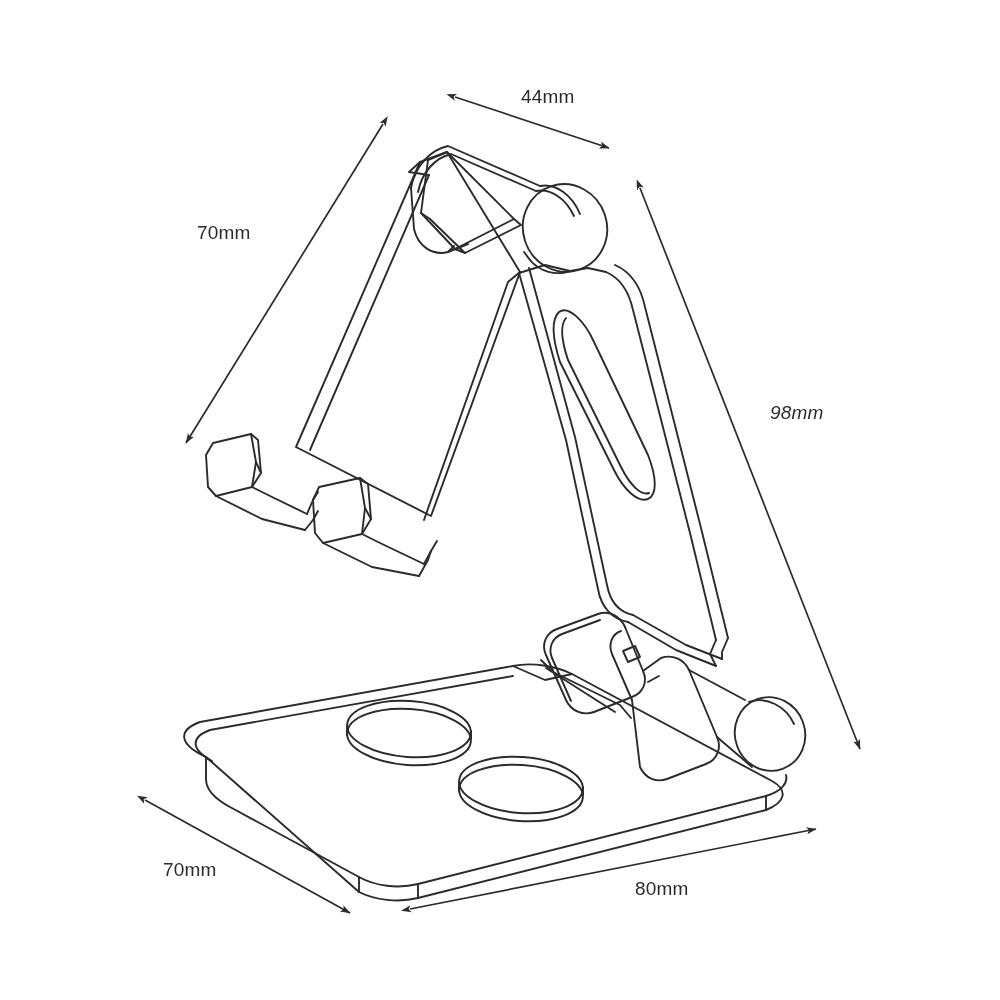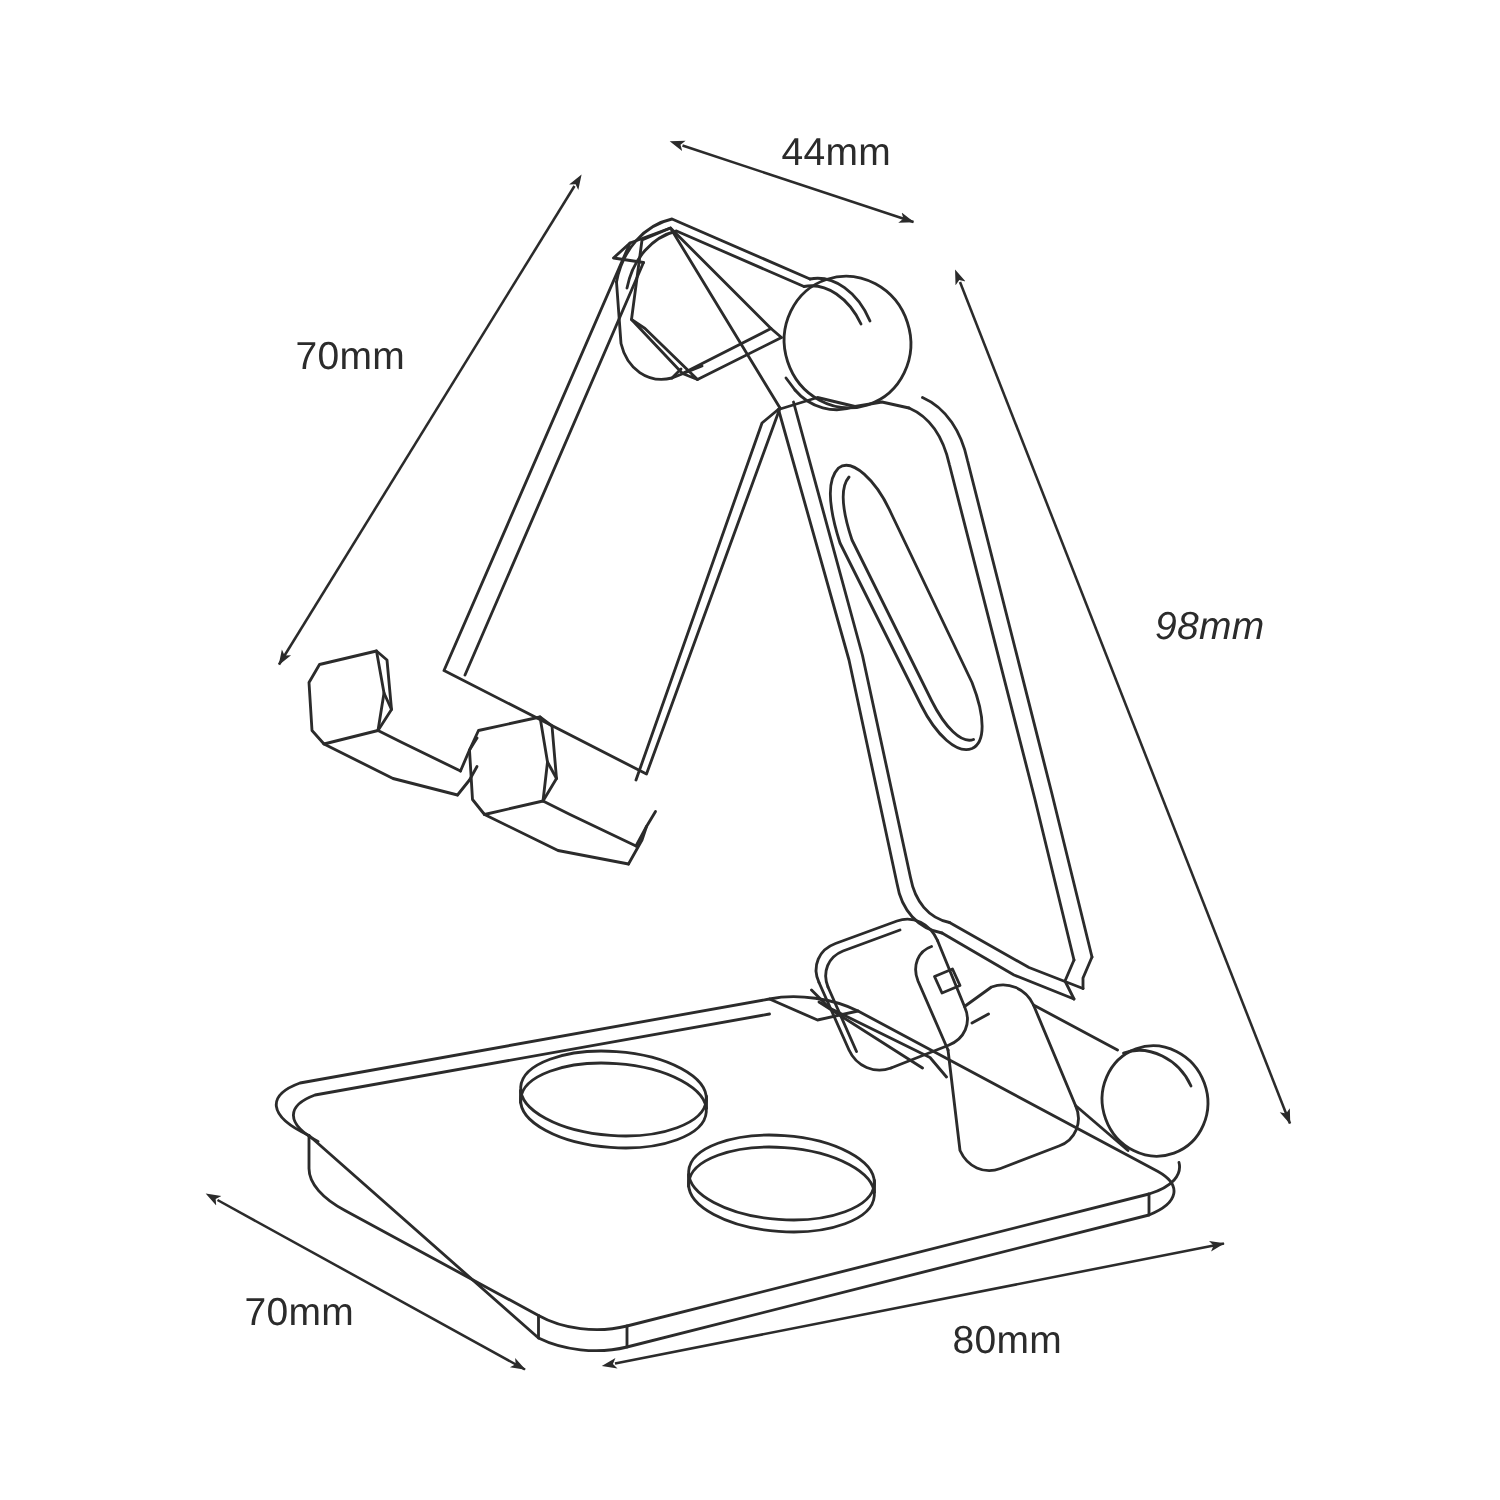--- a/index.html
+++ b/index.html
@@ -18,21 +18,21 @@
   #drawing {
     position: absolute;
     left: 0;
     top: 0;
     width: 1000px;
     height: 1000px;
   }
   .dim-label {
     position: absolute;
     font-family: "Liberation Sans", sans-serif;
-    font-size: 26px;
+    font-size: 19px;
     color: #2b2b2b;
     letter-spacing: 0.2px;
     white-space: nowrap;
     user-select: none;
   }
   #label-width-top   { left: 521px; top: 86px; }
   #label-cradle-len  { left: 197px; top: 222px; }
   #label-height      { left: 770px; top: 402px; font-style: italic; }
   #label-base-depth  { left: 163px; top: 859px; }
   #label-base-width  { left: 635px; top: 878px; }

